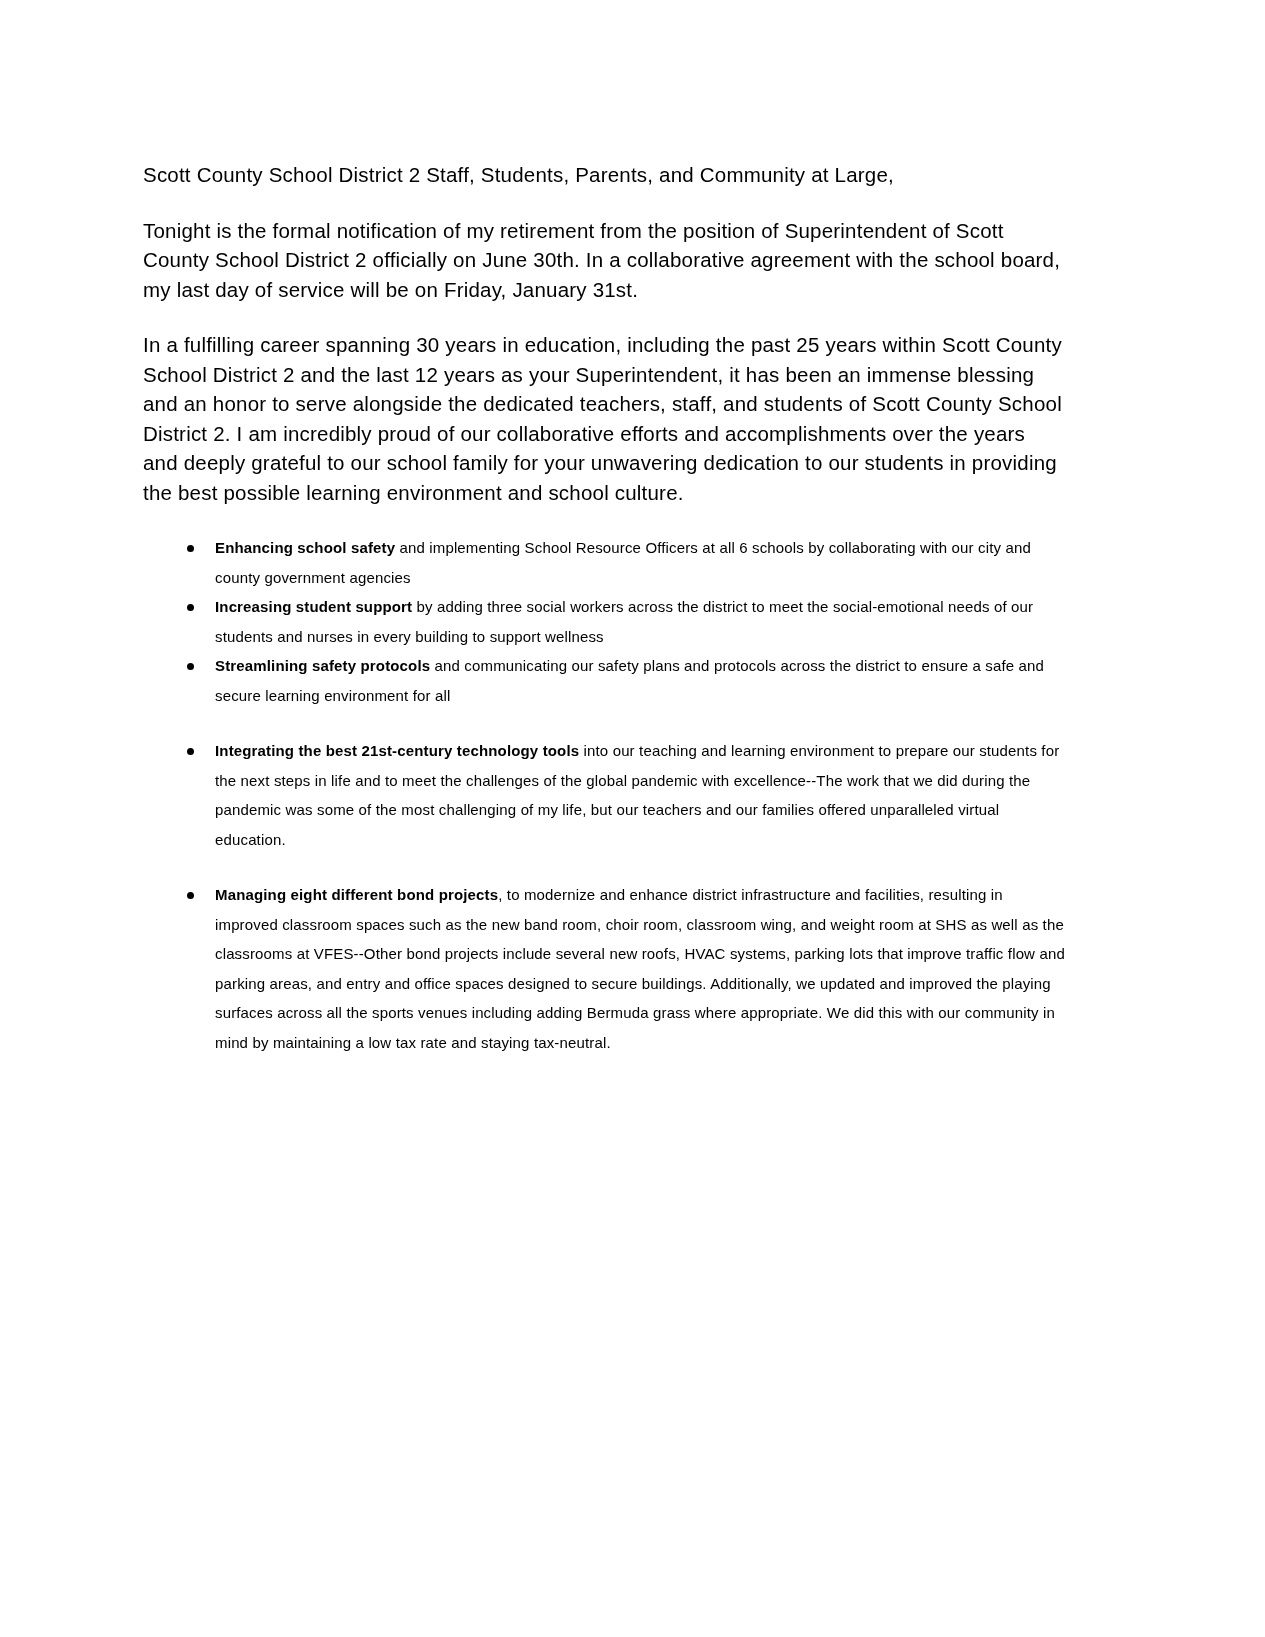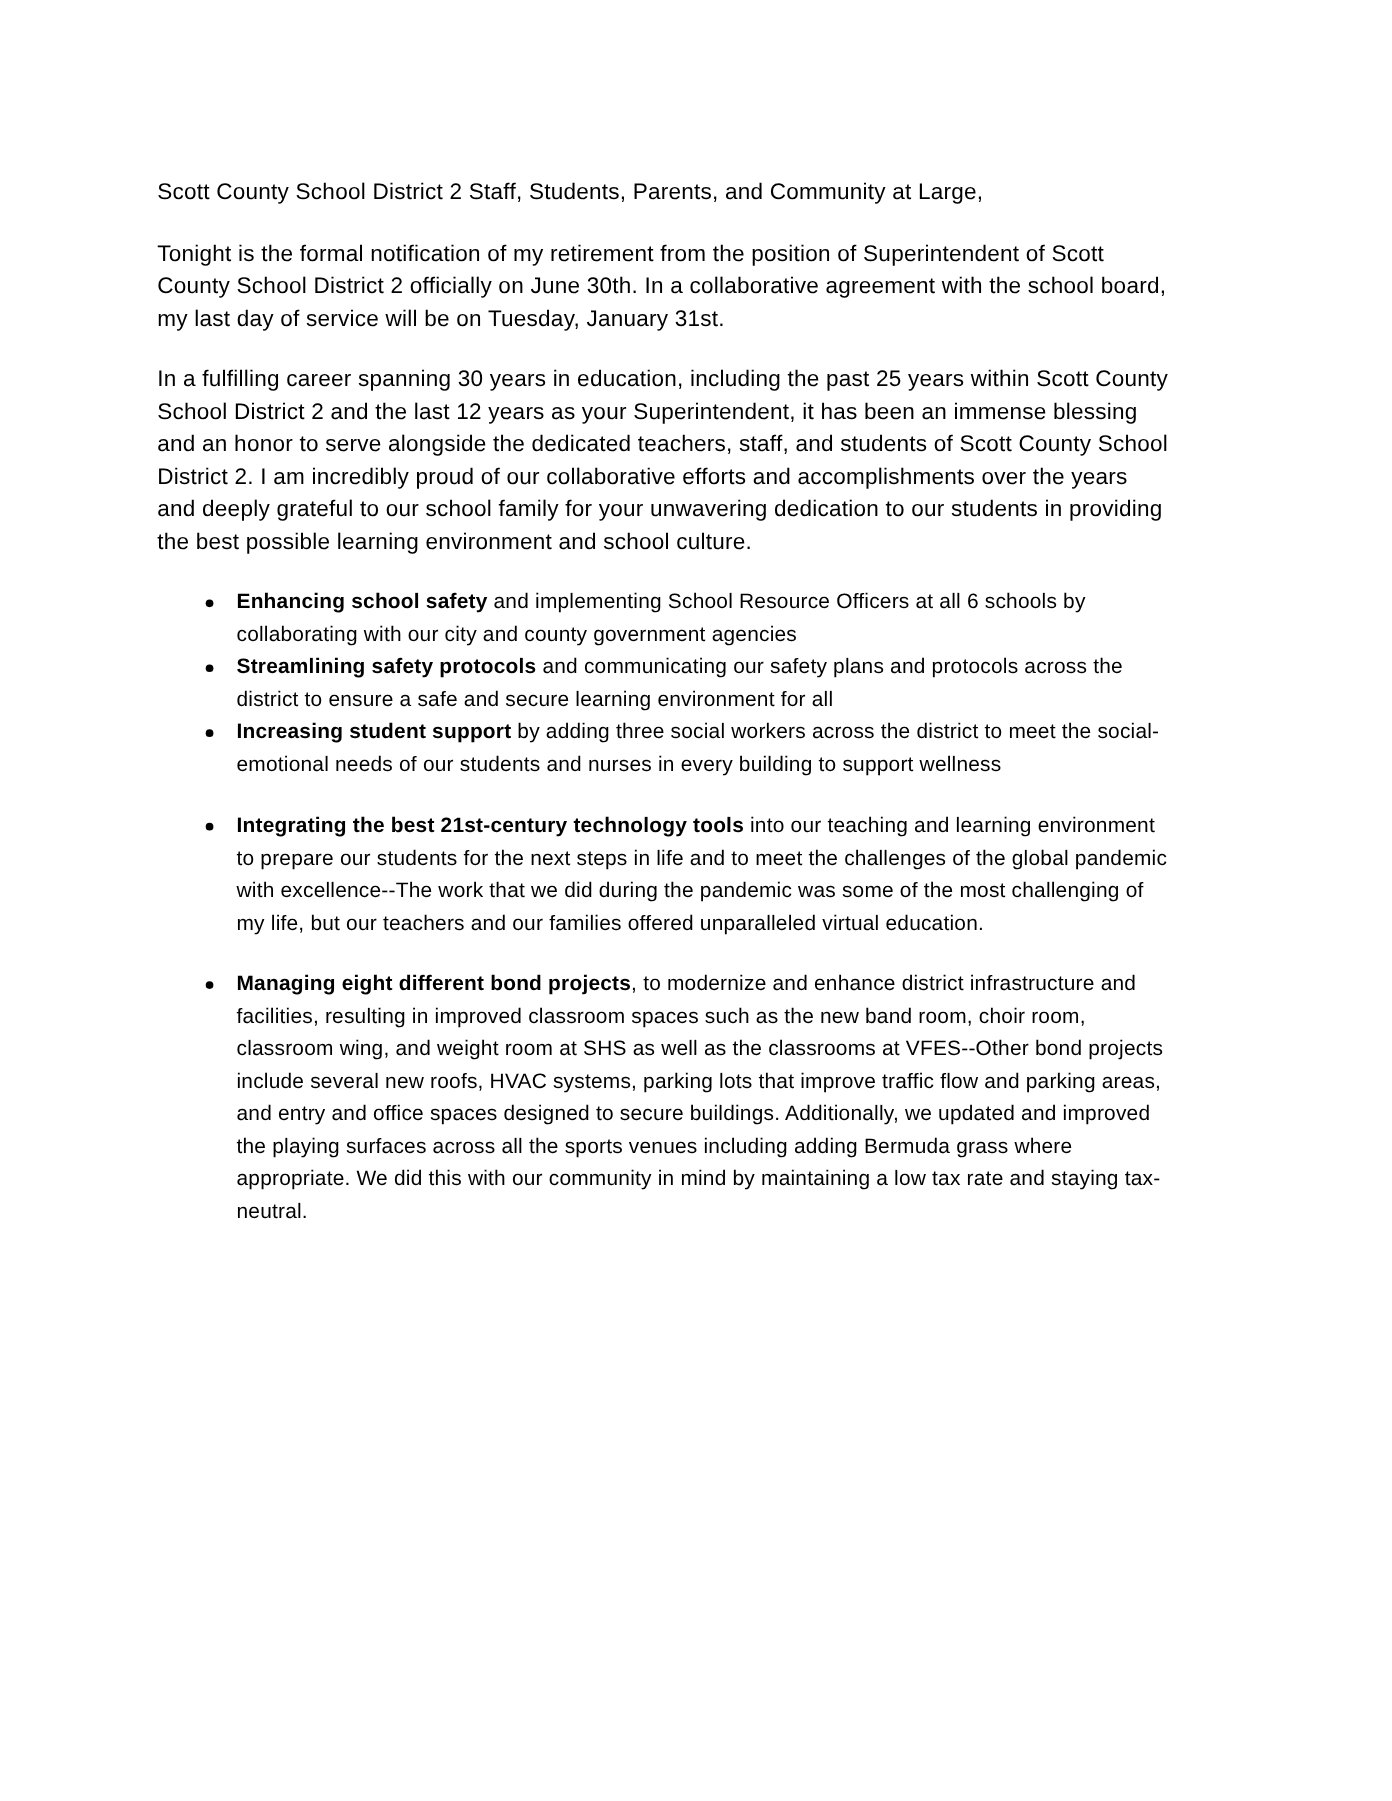--- a/index.html
+++ b/index.html
@@ -33,21 +33,21 @@
     text-align: left;
   }
   ul.bullets {
     margin: 0 0 26px 0;
     padding: 0;
     list-style: none;
   }
   ul.bullets li {
     position: relative;
     padding-left: 72px;
-    font-size: 19px;
+    font-size: 15px;
     line-height: 29.5px;
     color: #000000;
     letter-spacing: 0.01em;
     margin: 0;
   }
   ul.bullets li .bullet-dot {
     position: absolute;
     left: 44px;
     top: 12px;
     width: 7px;
@@ -63,37 +63,37 @@
   }
 </style>
 </head>
 <body>
 
 <div class="page">
   <div class="doc-body">
 
     <p class="para">Scott County School District 2 Staff, Students, Parents, and Community at Large,</p>
 
-    <p class="para">Tonight is the formal notification of my retirement from the position of Superintendent of Scott County School District 2 officially on June 30th.  In a collaborative agreement with the school board, my last day of service will be on Tuesday, January 31st.</p>
+    <p class="para">Tonight is the formal notification of my retirement from the position of Superintendent of Scott County School District 2 officially on June 30th.  In a collaborative agreement with the school board, my last day of service will be on Friday, January 31st.</p>
 
     <p class="para">In a fulfilling career spanning 30 years in education, including the past 25 years within Scott County School District 2 and the last 12 years as your Superintendent, it has been an immense blessing and an honor to serve alongside the dedicated teachers, staff, and students of Scott County School District 2. I am incredibly proud of our collaborative efforts and accomplishments over the years and deeply grateful to our school family for your unwavering dedication to our students in providing the best possible learning environment and school culture.</p>
 
 
     <ul class="bullets">
       <li>
         <span class="bullet-dot"></span>
         <span class="lead">Enhancing school safety</span><span class="rest"> and implementing School Resource Officers at all 6 schools by collaborating with our city and county government agencies</span>
       </li>
       <li>
         <span class="bullet-dot"></span>
-        <span class="lead">Streamlining safety protocols</span><span class="rest"> and communicating our safety plans and protocols across the district to ensure a safe and secure learning environment for all</span>
+        <span class="lead">Increasing student support</span><span class="rest"> by adding three social workers across the district to meet the social-emotional needs of our students and nurses in every building to support wellness</span>
       </li>
       <li>
         <span class="bullet-dot"></span>
-        <span class="lead">Increasing student support</span><span class="rest"> by adding three social workers across the district to meet the social-emotional needs of our students and nurses in every building to support wellness</span>
+        <span class="lead">Streamlining safety protocols</span><span class="rest"> and communicating our safety plans and protocols across the district to ensure a safe and secure learning environment for all</span>
       </li>
     </ul>
 
 
     <ul class="bullets">
       <li>
         <span class="bullet-dot"></span>
         <span class="lead">Integrating the best 21st-century technology tools</span><span class="rest"> into our teaching and learning environment to prepare our students for the next steps in life and to meet the challenges of the global pandemic with excellence--The work that we did during the pandemic was some of the most challenging of my life, but our teachers and our families offered unparalleled virtual education.</span>
       </li>
     </ul>

